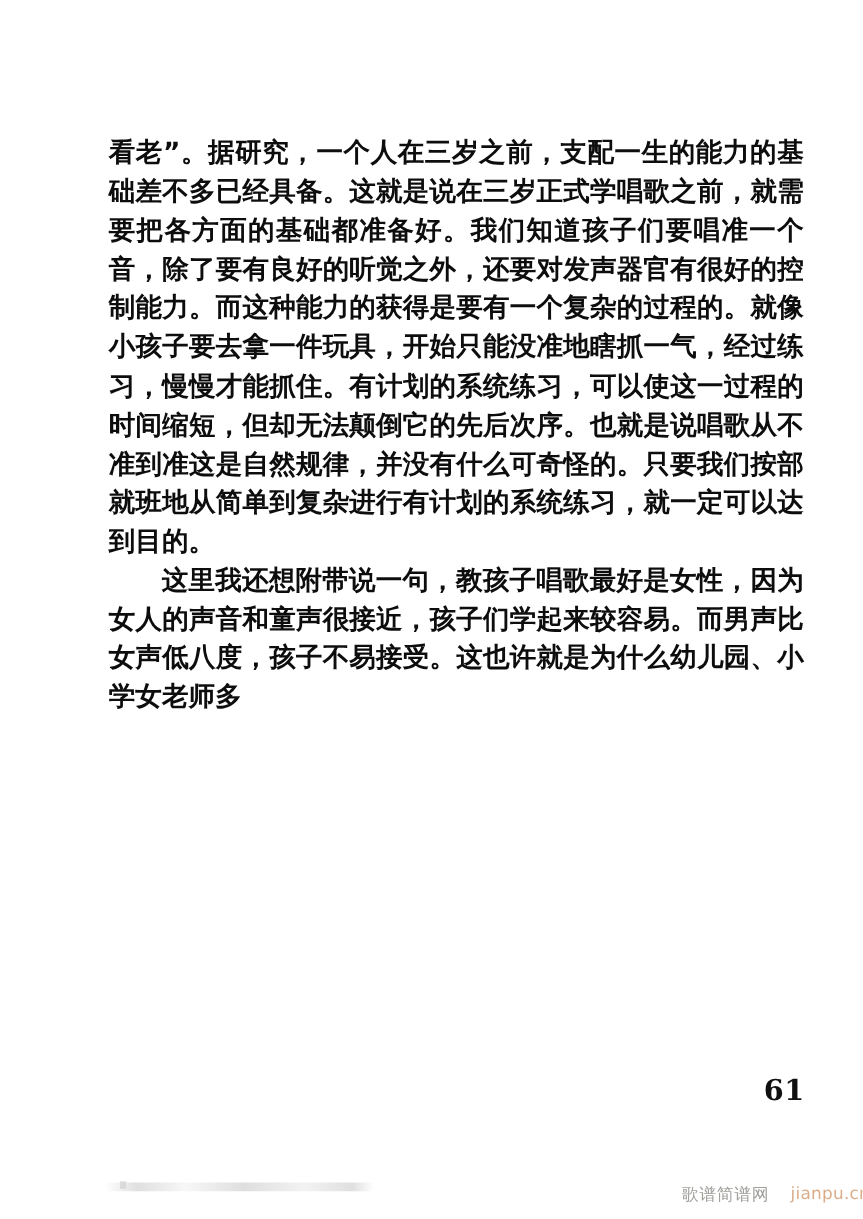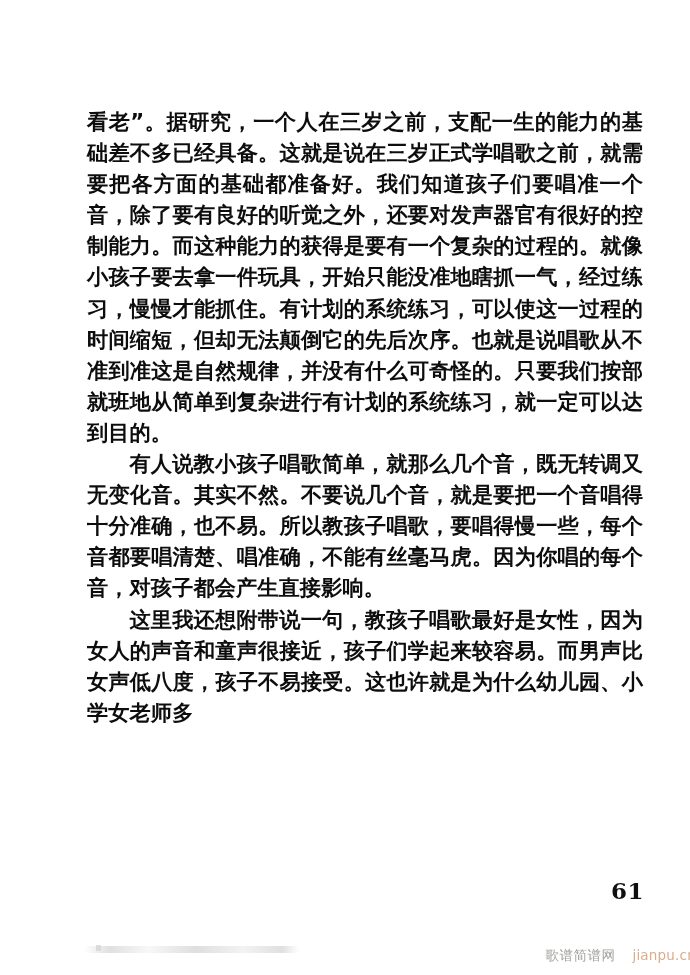--- a/index.html
+++ b/index.html
@@ -40,21 +40,21 @@
     text-justify: inter-character;
     font-family: "DejaVu Sans", "Liberation Sans", sans-serif;
     -webkit-font-smoothing: none;
   }
   .para.indent {
     text-indent: 2em;
   }
   .page-number {
     position: absolute;
     right: 66px;
-    top: 877px;
+    top: 859px;
     font-size: 23px;
     font-weight: 700;
     color: #101010;
     font-family: "DejaVu Serif", "Liberation Serif", serif;
     letter-spacing: 0.5px;
   }
   .watermark {
     position: absolute;
     right: 14px;
     bottom: 10px;
@@ -104,21 +104,20 @@
 </style>
 </head>
 <body>
 
 <div class="page">
 
   <div class="scan-noise-top"></div>
 
   <div class="body-text">
     <p class="para">看老”。据研究，一个人在三岁之前，支配一生的能力的基础差不多已经具备。这就是说在三岁正式学唱歌之前，就需要把各方面的基础都准备好。我们知道孩子们要唱准一个音，除了要有良好的听觉之外，还要对发声器官有很好的控制能力。而这种能力的获得是要有一个复杂的过程的。就像小孩子要去拿一件玩具，开始只能没准地瞎抓一气，经过练习，慢慢才能抓住。有计划的系统练习，可以使这一过程的时间缩短，但却无法颠倒它的先后次序。也就是说唱歌从不准到准这是自然规律，并没有什么可奇怪的。只要我们按部就班地从简单到复杂进行有计划的系统练习，就一定可以达到目的。</p>
-    <p class="para indent">有人说教小孩子唱歌简单，就那么几个音，既无转调又无变化音。其实不然。不要说几个音，就是要把一个音唱得十分准确，也不易。所以教孩子唱歌，要唱得慢一些，每个音都要唱清楚、唱准确，不能有丝毫马虎。因为你唱的每个音，对孩子都会产生直接影响。</p>
     <p class="para indent">这里我还想附带说一句，教孩子唱歌最好是女性，因为女人的声音和童声很接近，孩子们学起来较容易。而男声比女声低八度，孩子不易接受。这也许就是为什么幼儿园、小学女老师多</p>
   </div>
 
   <div class="page-number">61</div>
 
   <div class="footer-smudge"></div>
   <div class="footer-smudge-dot"></div>
 
   <div class="watermark">
     <span class="wm-cn">歌谱简谱网</span>

